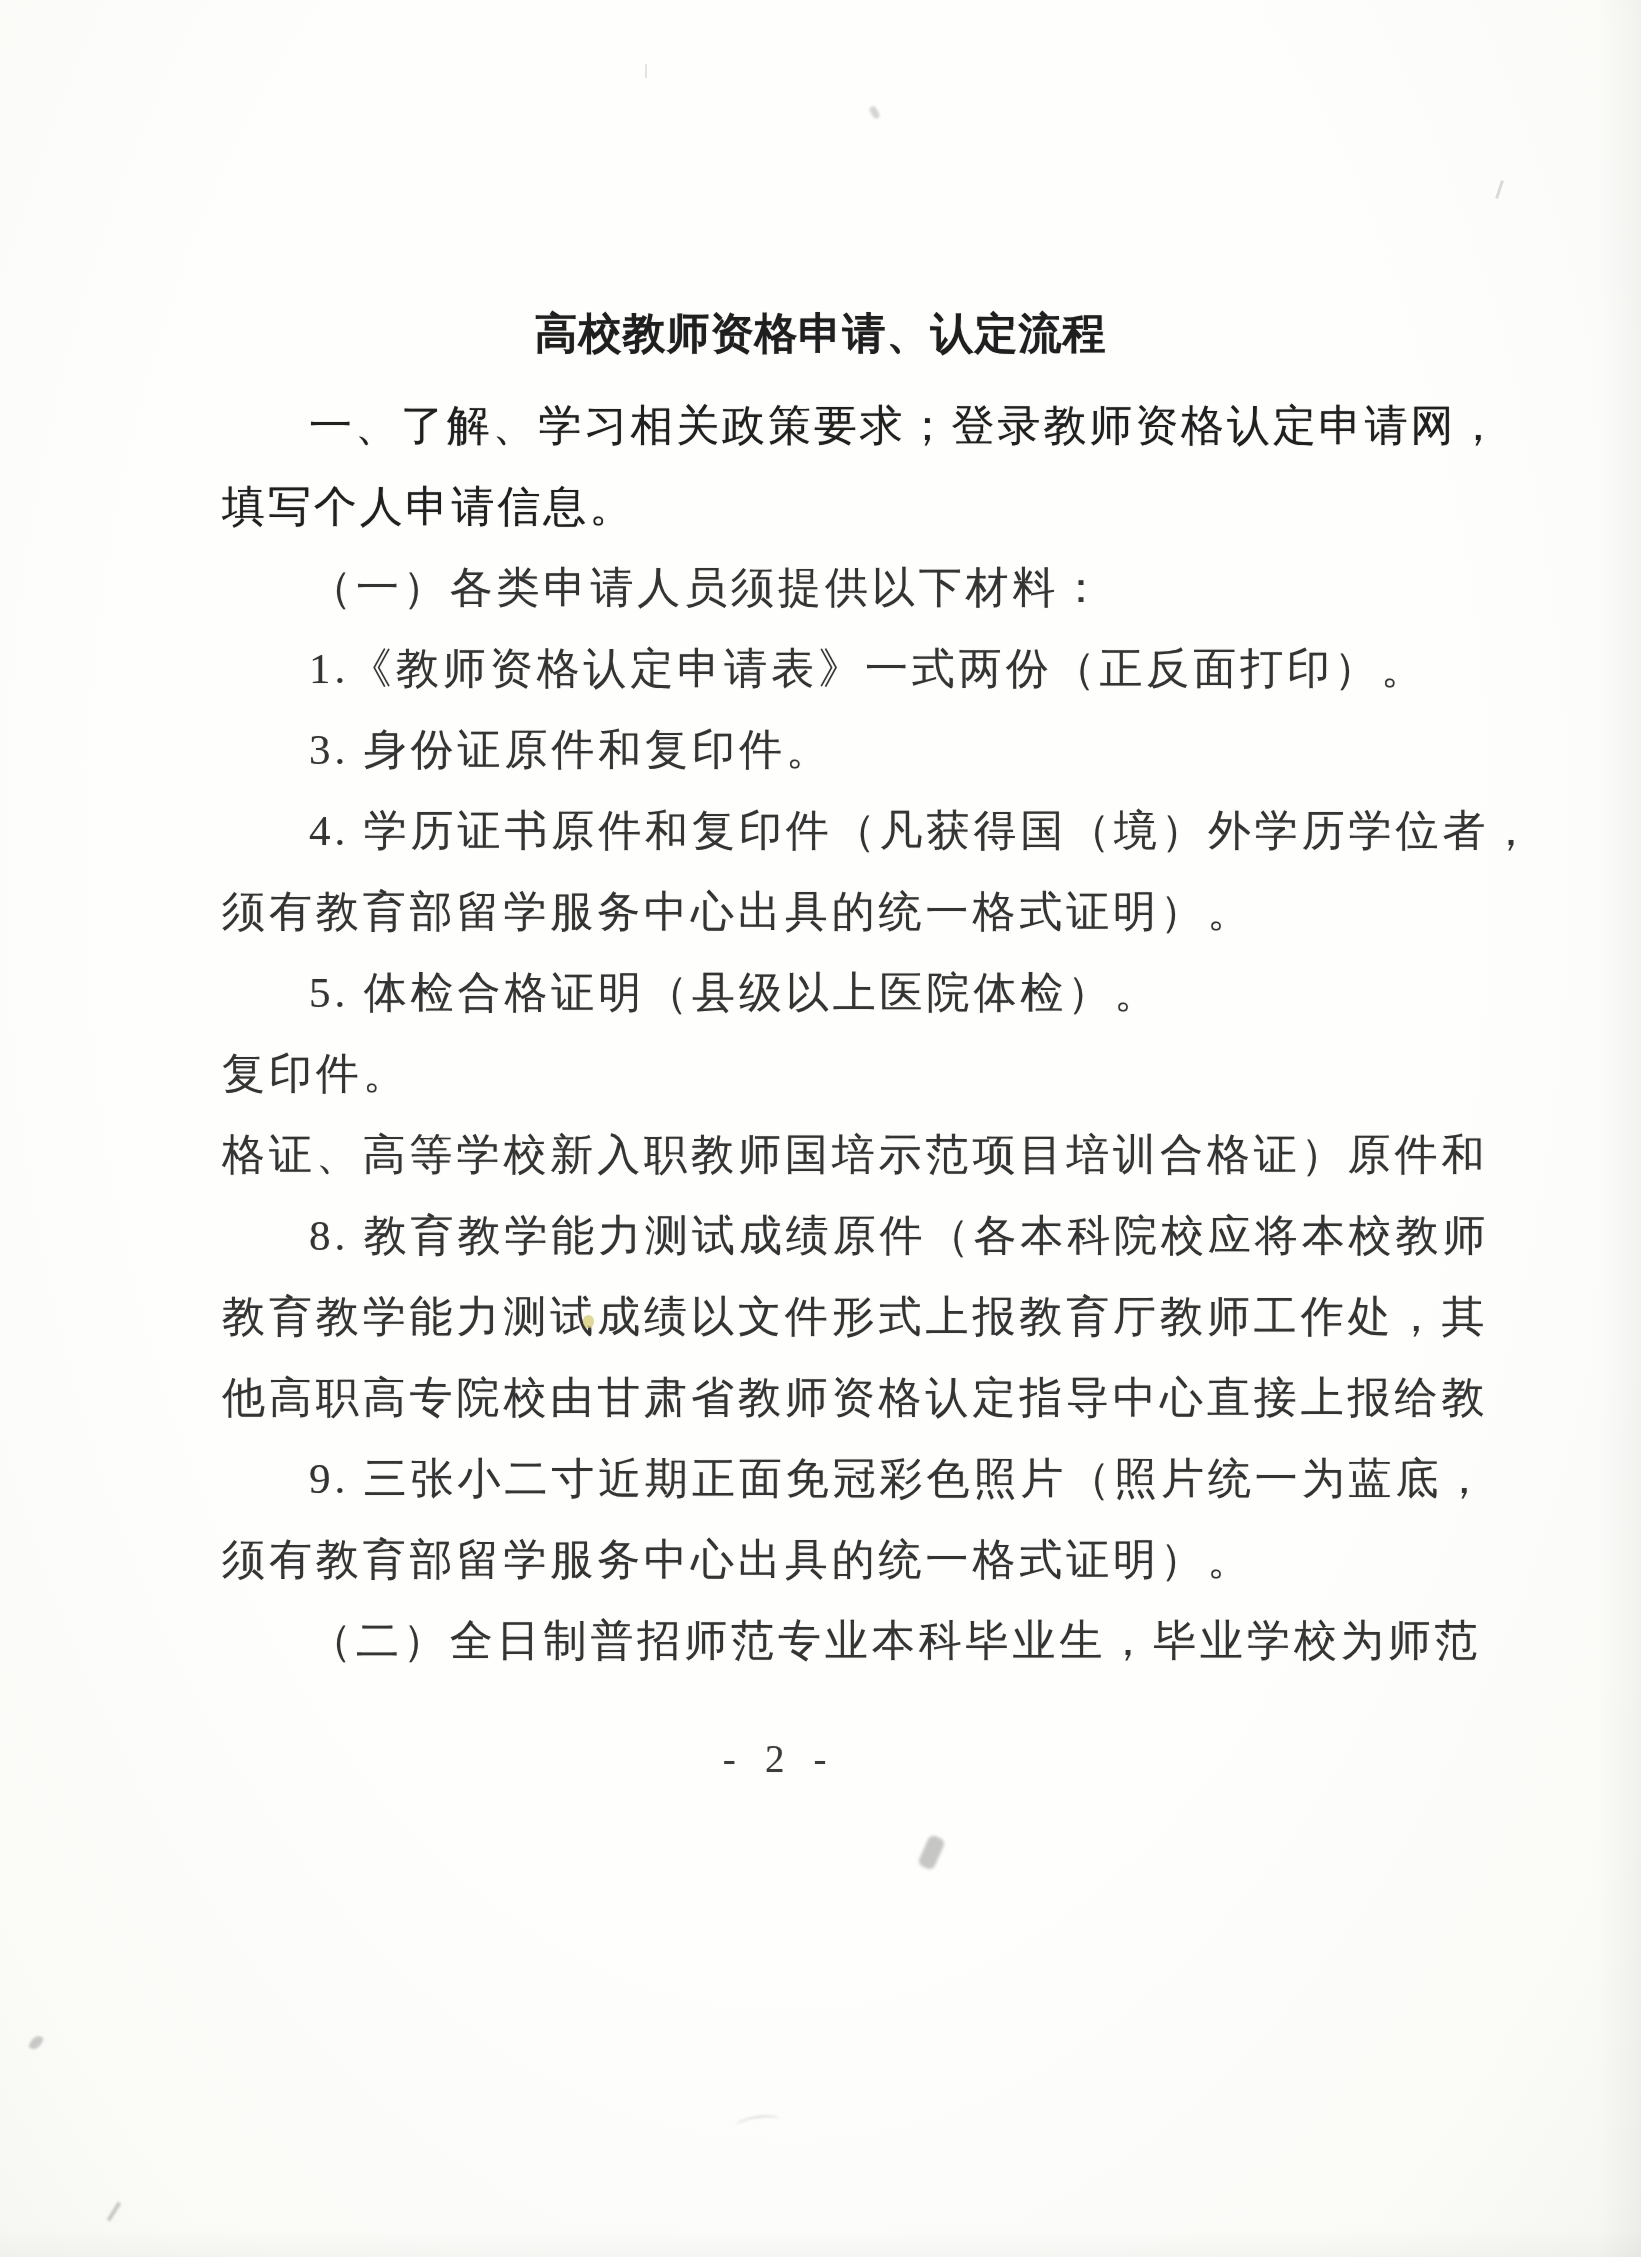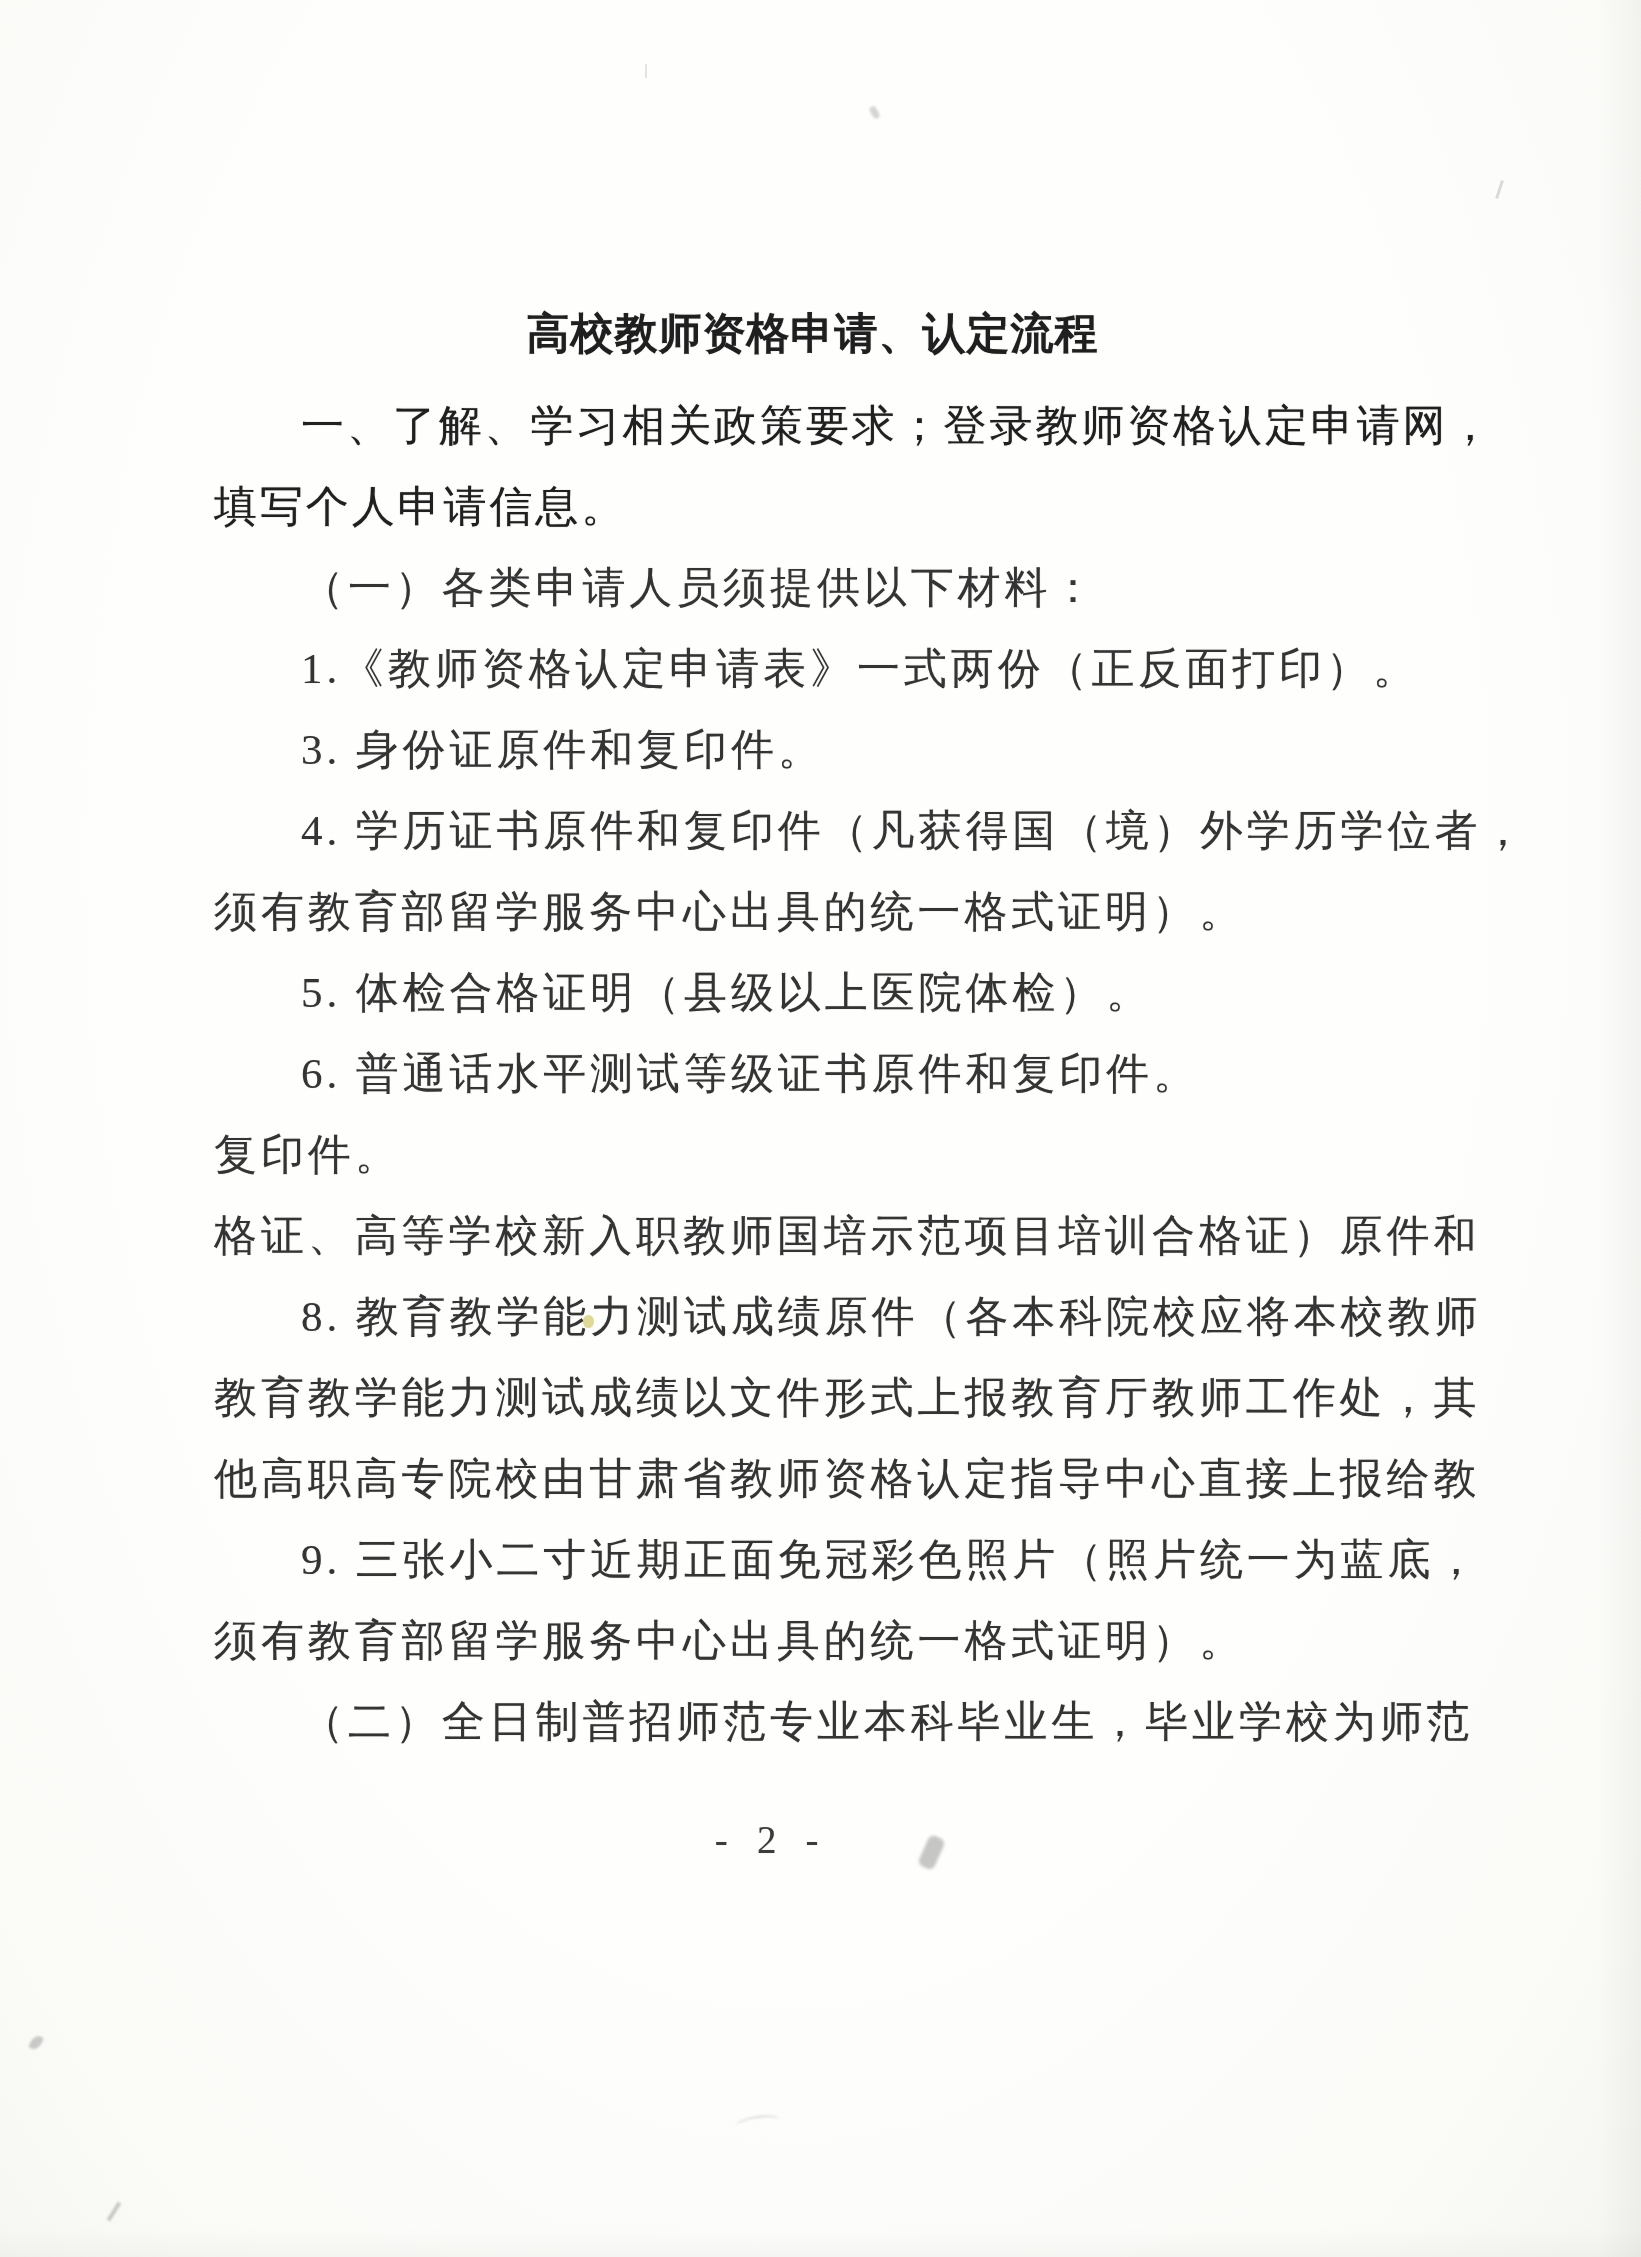--- a/index.html
+++ b/index.html
@@ -8,21 +8,21 @@
     width: 1641px;
     height: 2257px;
     margin: 0 auto;
     background:
       radial-gradient(ellipse at 48% 38%, #fefefd 55%, #fafaf7 85%, #f5f5f1 100%);
     overflow: hidden;
     font-family: "Liberation Serif", "DejaVu Serif", serif;
   }
   .content {
     position: absolute;
-    left: 214px;
+    left: 222px;
     top: 293px;
     width: 1197px;
   }
   .title {
     font-family: "Liberation Sans", "DejaVu Sans", sans-serif;
     font-weight: bold;
     font-size: 43px;
     line-height: 81px;
     height: 81px;
     text-align: center;
@@ -120,21 +120,20 @@
 
     <div class="body">
         <div class="line bold indent">一、了解、学习相关政策要求；登录教师资格认定申请网，</div>
         <div class="line bold">填写个人申请信息。</div>
         <div class="line indent">（一）各类申请人员须提供以下材料：</div>
         <div class="line indent">1.《教师资格认定申请表》一式两份（正反面打印）。</div>
         <div class="line indent">3. 身份证原件和复印件。</div>
         <div class="line indent">4. 学历证书原件和复印件（凡获得国（境）外学历学位者，</div>
         <div class="line">须有教育部留学服务中心出具的统一格式证明）。</div>
         <div class="line indent">5. 体检合格证明（县级以上医院体检）。</div>
-        <div class="line indent">6. 普通话水平测试等级证书原件和复印件。</div>
         <div class="line">复印件。</div>
         <div class="line">格证、高等学校新入职教师国培示范项目培训合格证）原件和</div>
         <div class="line indent">8. 教育教学能力测试成绩原件（各本科院校应将本校教师</div>
         <div class="line">教育教学能力测试成绩以文件形式上报教育厅教师工作处，其</div>
         <div class="line">他高职高专院校由甘肃省教师资格认定指导中心直接上报给教</div>
         <div class="line indent">9. 三张小二寸近期正面免冠彩色照片（照片统一为蓝底，</div>
         <div class="line">须有教育部留学服务中心出具的统一格式证明）。</div>
         <div class="line indent">（二）全日制普招师范专业本科毕业生，毕业学校为师范</div>
       </div>
 

